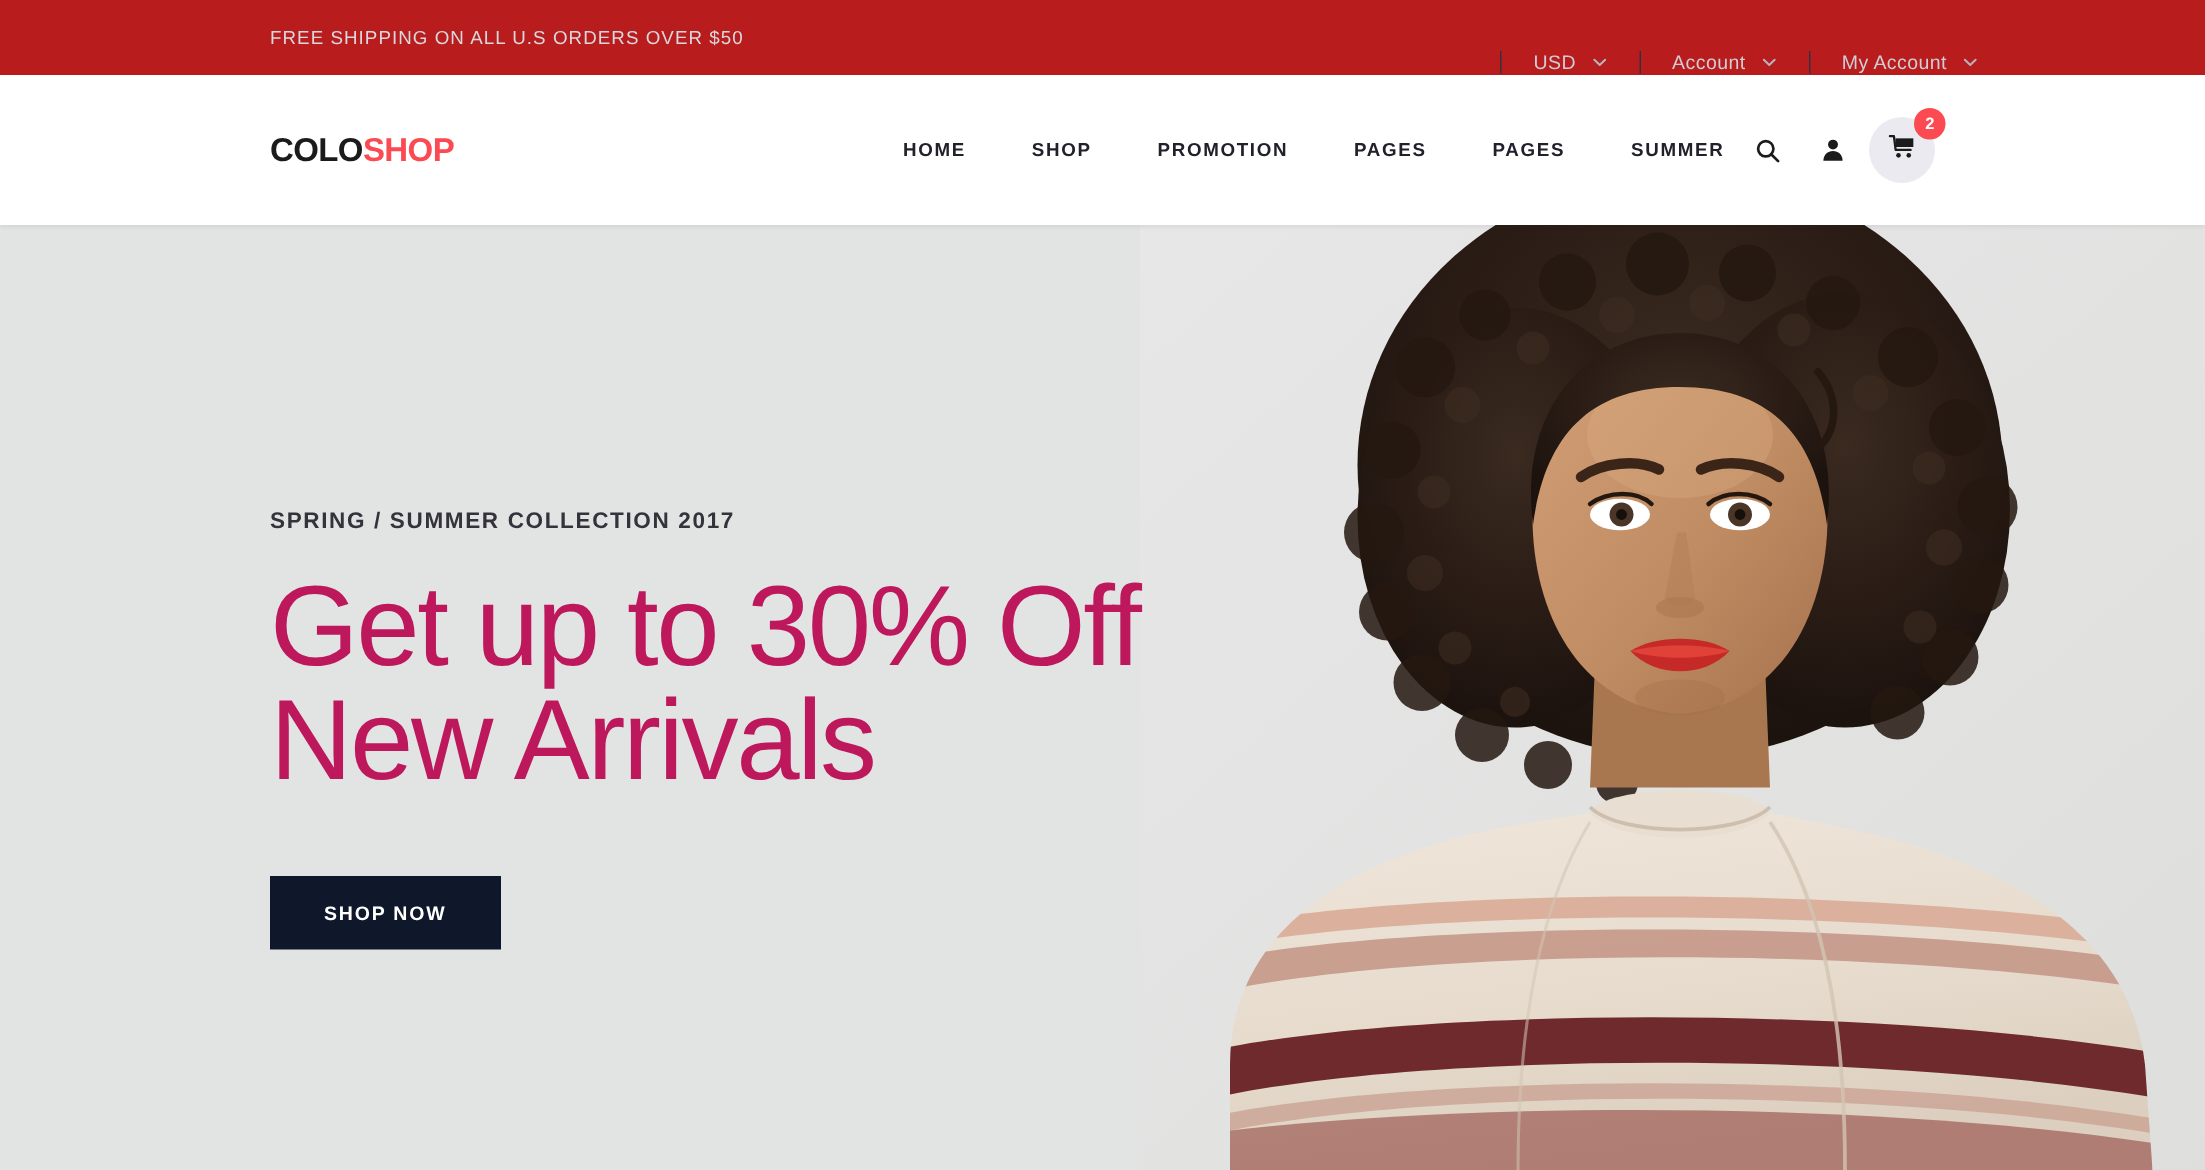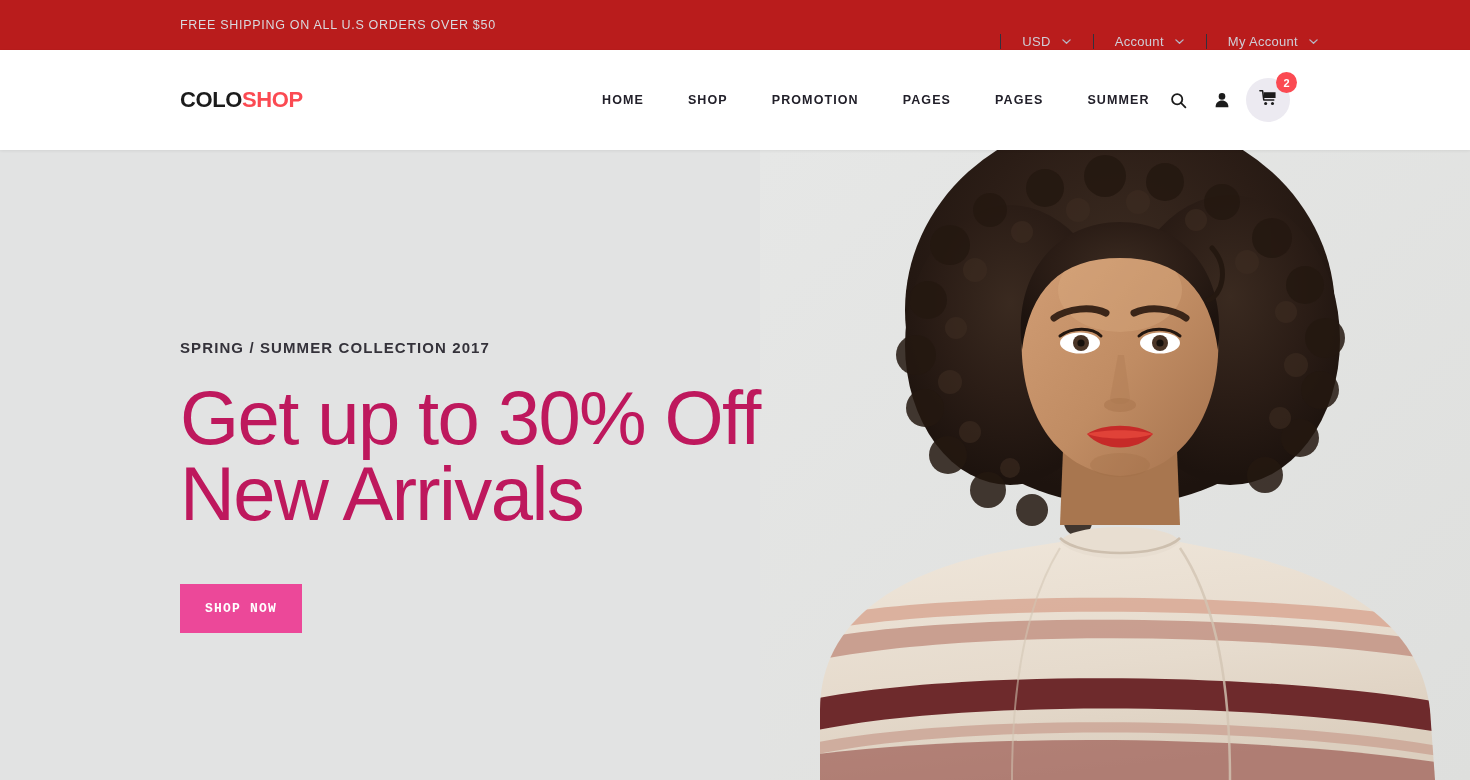--- a/index.html
+++ b/index.html
@@ -205,28 +205,28 @@
     font-size: 76px;
     line-height: 1.0;
     font-weight: 300;
     color: #be185d;
     letter-spacing: -1.6px;
     margin-bottom: 52px;
     white-space: pre-line;
   }
   .shop-now {
     align-self: flex-start;
-    background: #ec4899;
+    background: #0f172a;
     color: #ffffff;
     border: none;
-    font-family: Liberation Mono, monospace;
+    font-family: Liberation Sans, sans-serif;
     font-size: 13px;
     font-weight: bold;
     letter-spacing: 1.2px;
-    padding: 17px 25px;
+    padding: 17px 36px;
     cursor: pointer;
   }
 </style>
 </head>
 <body>
 
 <div class="topbar">
   <div class="topbar-left">FREE SHIPPING ON ALL U.S ORDERS OVER $50</div>
 
   <div class="topbar-right">

